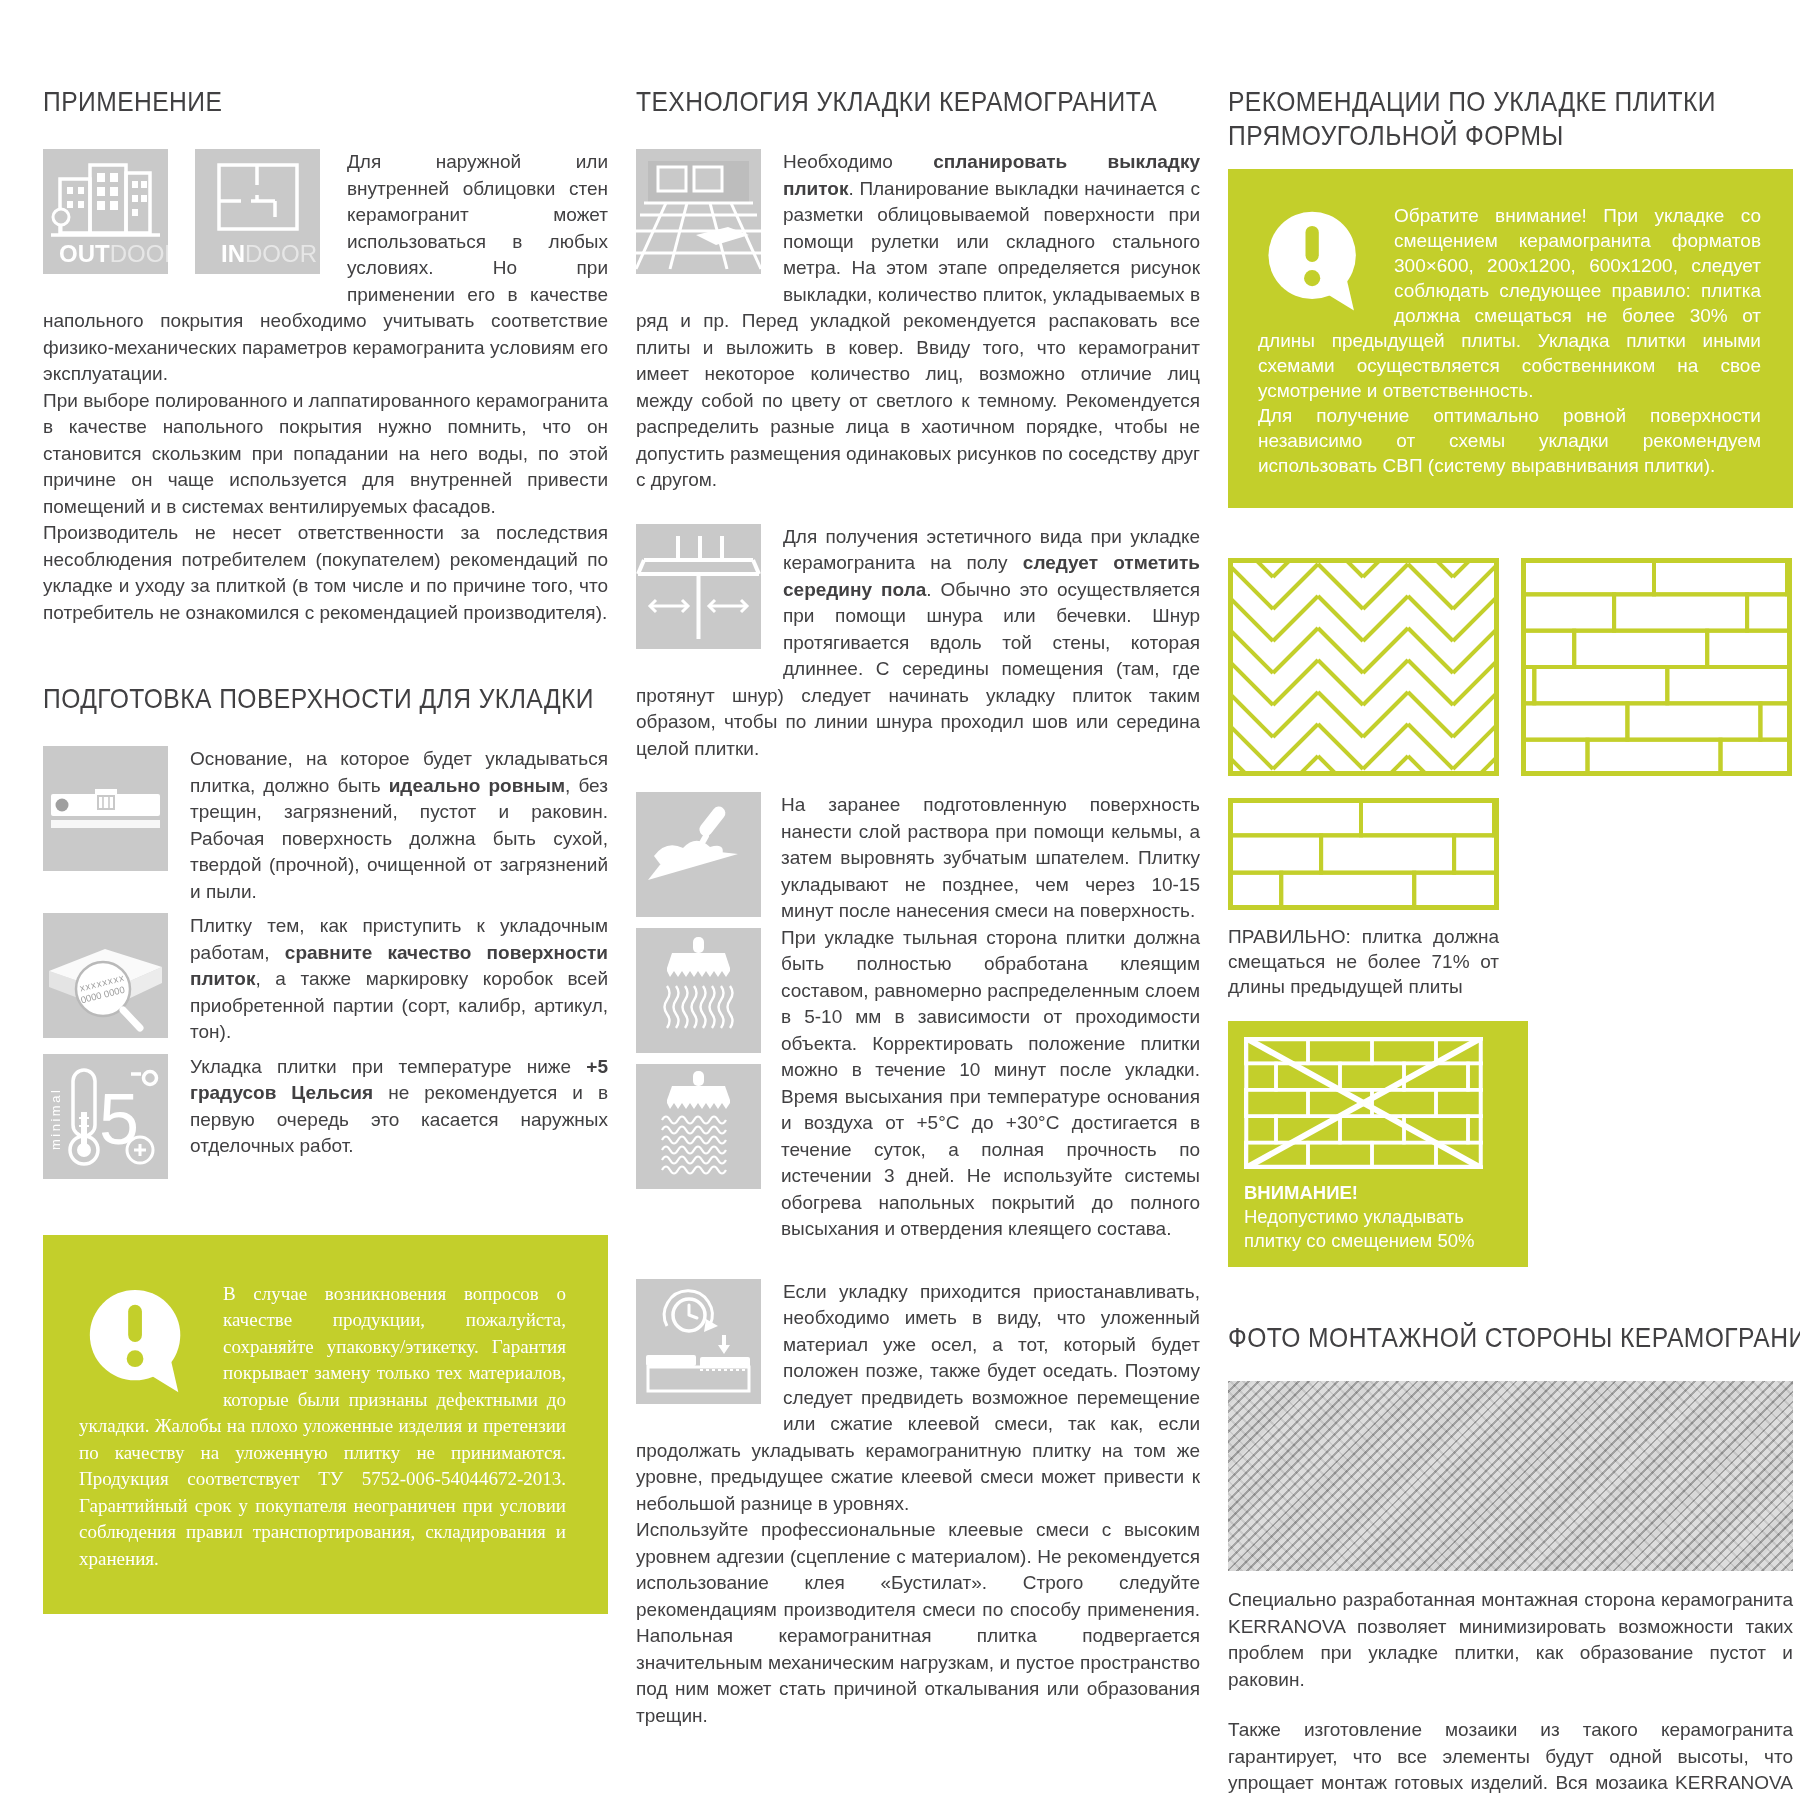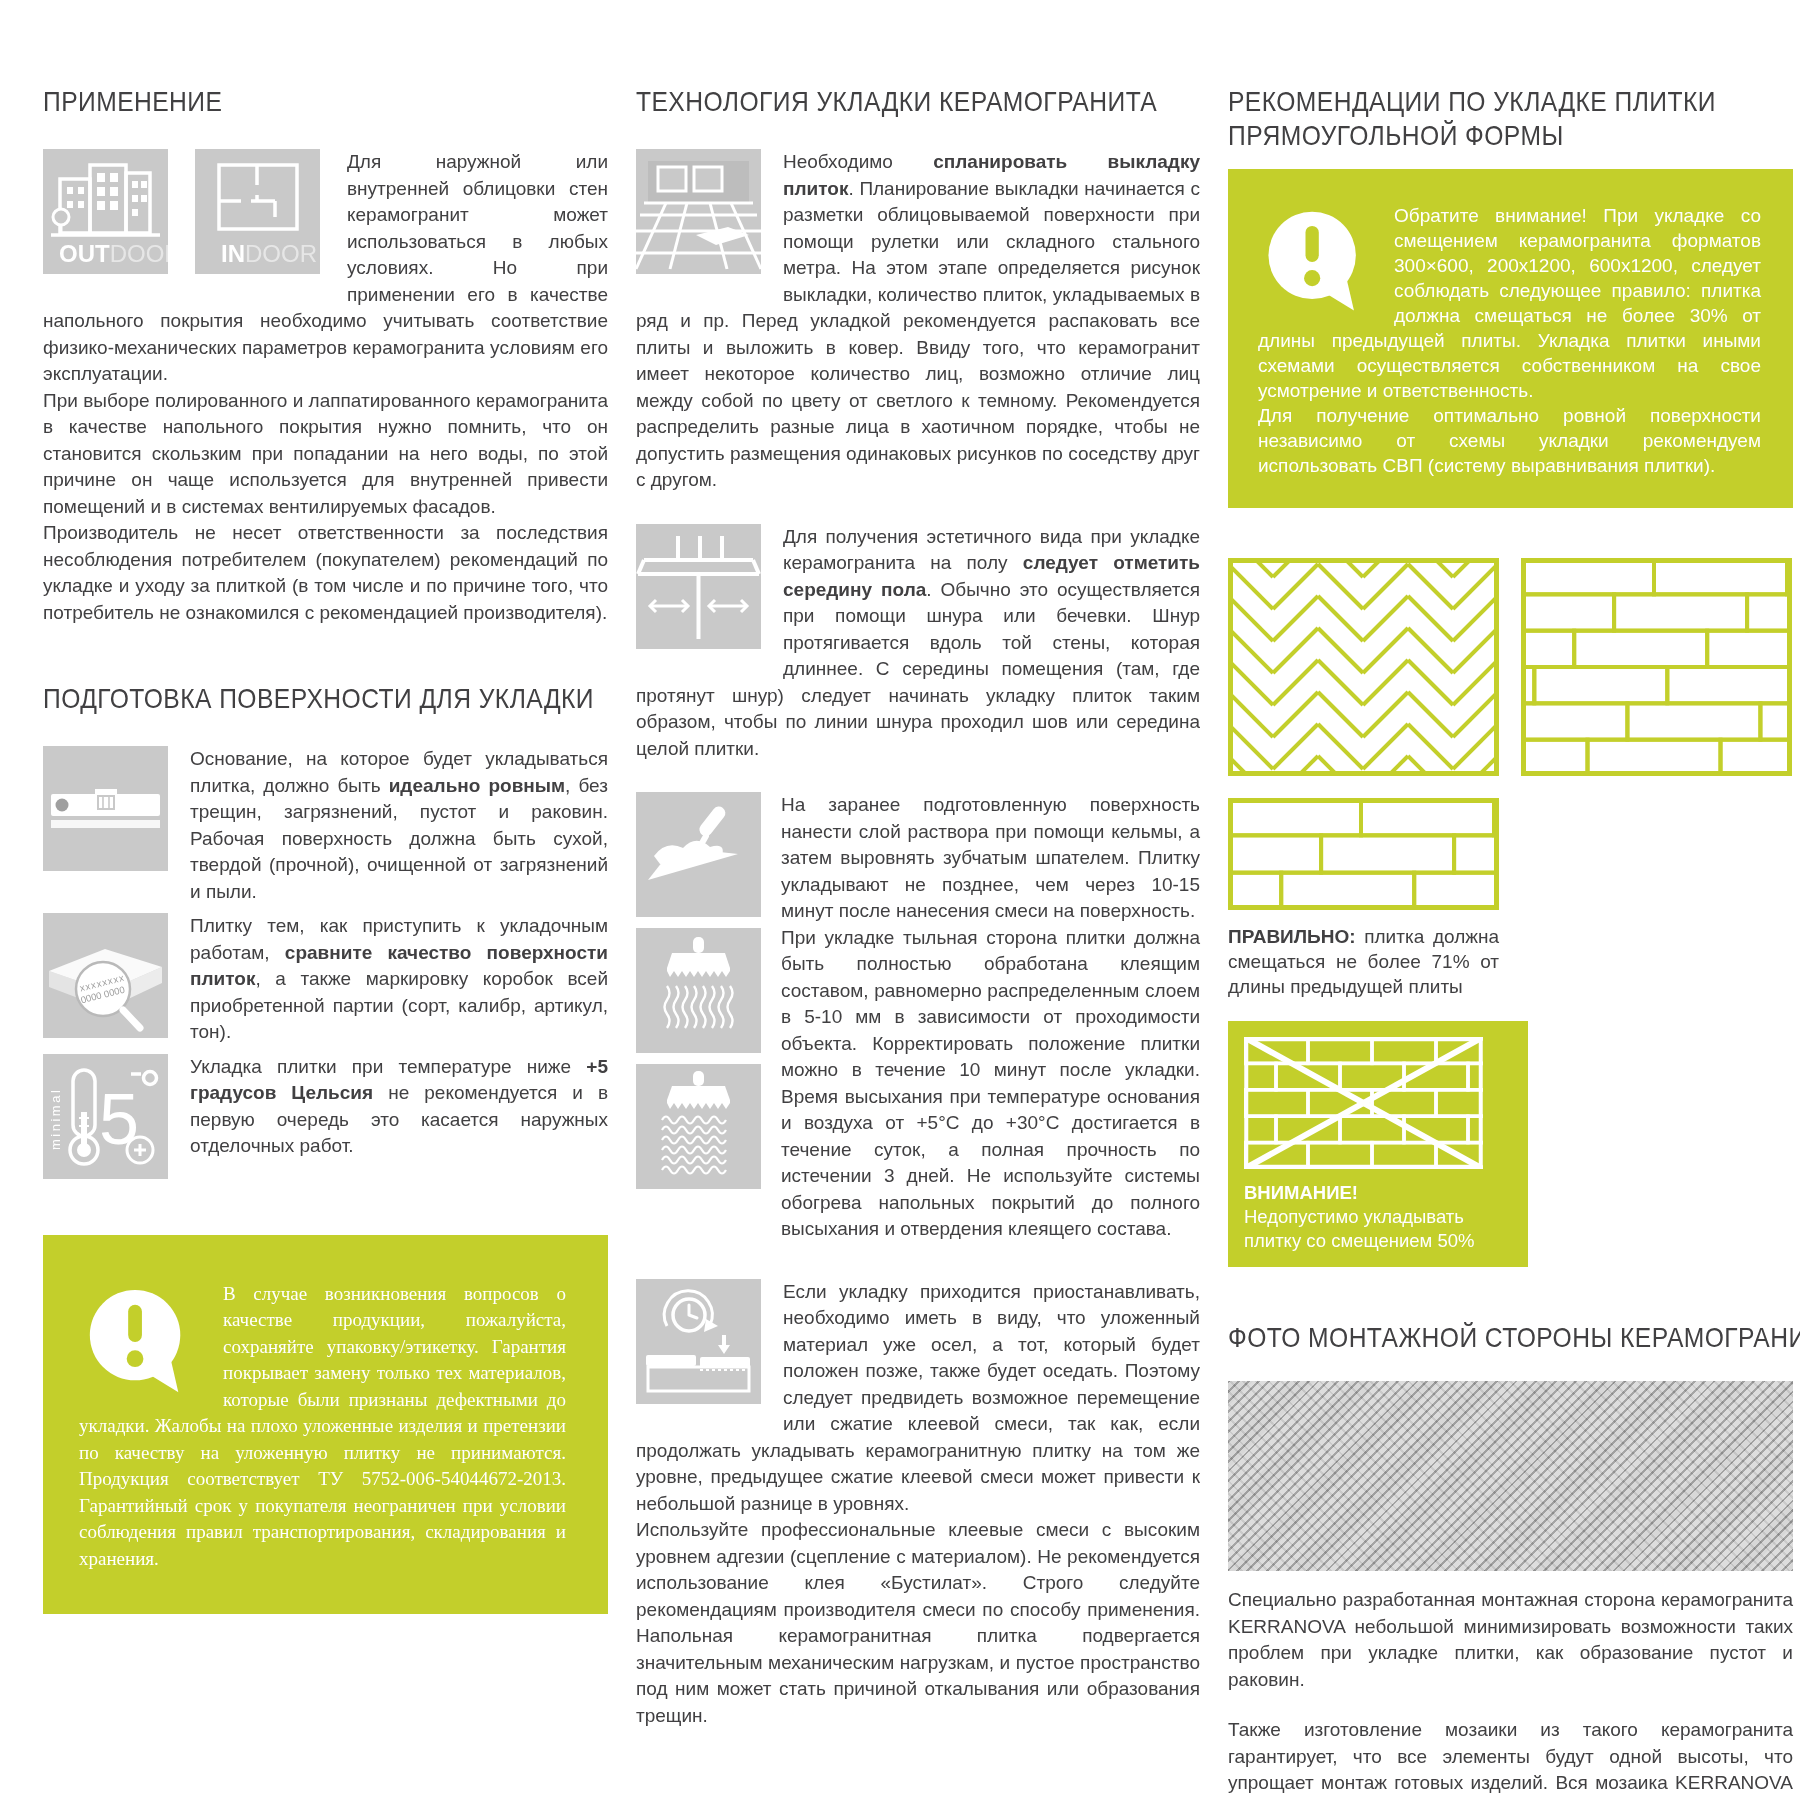--- a/index.html
+++ b/index.html
@@ -54,21 +54,21 @@
   .accent-fill{fill:var(--accent);}
 
   .rail3{display:flex;gap:20px;align-items:flex-start;}
   .rail{display:flex;flex-direction:column;gap:11px;flex:0 0 auto;}
   .rail3 .txt{flex:1;}
 
   .patterns{display:flex;flex-wrap:wrap;gap:22px;align-items:flex-start;margin-top:50px;width:565px;}
   .patbox{display:block;background:#fff;}
   .pcol{width:271px;}
   .caption{font-size:19px;line-height:25px;text-align:justify;margin:14px 0 0 0;}
-  .caption b{font-weight:700;}
+  .caption b{font-weight:400;}
   .crossbox{width:300px;background:var(--accent);box-sizing:border-box;padding:16px 16px 14px 16px;}
   .crossbox svg{display:block;}
   .wcap{color:#fff;font-size:18.5px;line-height:24px;margin-top:12px;}
   .wcap b{display:block;font-weight:700;}
 
   .photo{
     width:565px;height:190px;margin-top:26px;
     background:
       repeating-linear-gradient(135deg, rgba(125,125,125,.55) 0 2px, rgba(228,228,228,.55) 2px 7px),
       repeating-linear-gradient(45deg, rgba(135,135,135,.5) 0 2px, rgba(218,218,218,.5) 2px 9px),
@@ -558,21 +558,21 @@
           </svg>
         <div class="wcap">
           <b>ВНИМАНИЕ!</b>
           <span>Недопустимо укладывать плитку со смещением 50%</span>
         </div>
       </div>
     </div>
 
     <h2 class="hd mt54" style="margin-bottom:0">ФОТО МОНТАЖНОЙ СТОРОНЫ КЕРАМОГРАНИТА</h2>
     <div class="photo"></div>
-    <p class="body" style="margin-top:16px">Специально разработанная монтажная сторона керамогранита KERRANOVA небольшой минимизировать возможности таких проблем при укладке плитки, как образование пустот и раковин.</p>
+    <p class="body" style="margin-top:16px">Специально разработанная монтажная сторона керамогранита KERRANOVA позволяет минимизировать возможности таких проблем при укладке плитки, как образование пустот и раковин.</p>
     <p class="body" style="margin-top:24px">Также изготовление мозаики из такого керамогранита гарантирует, что все элементы будут одной высоты, что упрощает монтаж готовых изделий. Вся мозаика KERRANOVA выклеивается на специальную пластиковую сетку, которая при необходимости легко режется для отделки элементов интерьера любой формы.</p>
 
     <div class="brand">
       <svg viewBox="0 0 100 110">
         <path d="M12,88 V10 H88 V88 H46" fill="none" stroke="#1d1d1b" stroke-width="5"></path>
         <path d="M25,56 V106 M25,82 L46,60 M33,74 L49,88" fill="none" stroke="#1d1d1b" stroke-width="5.5"></path>
       </svg>
 
     </div>
   </div>

